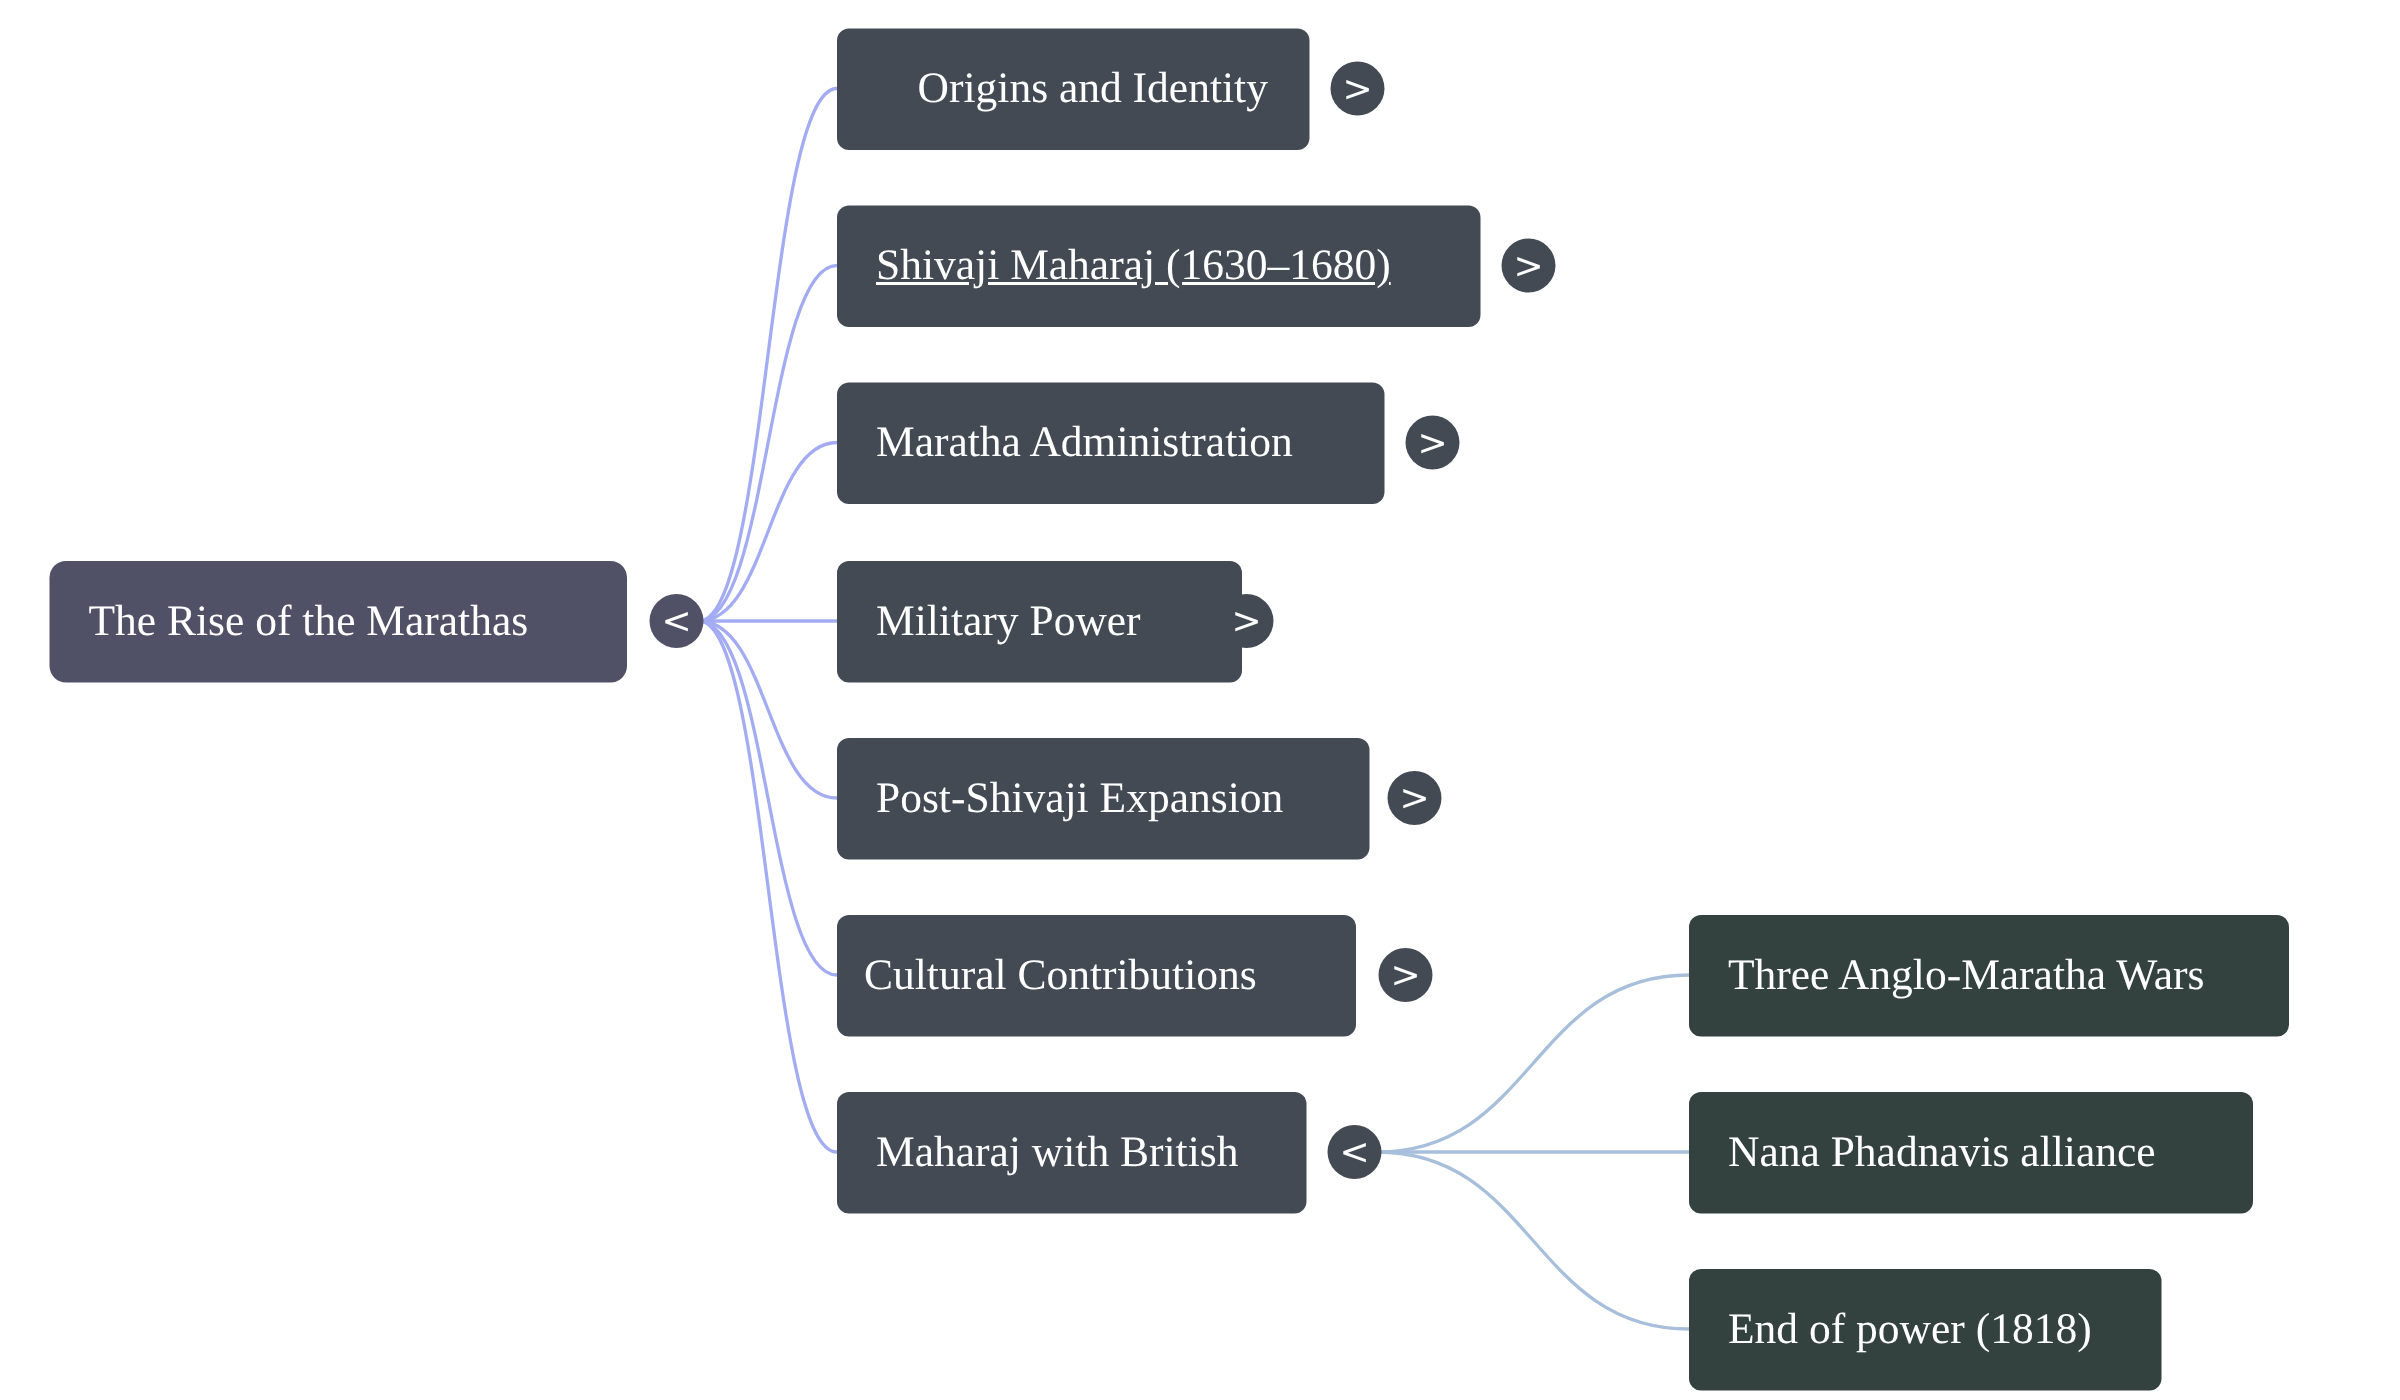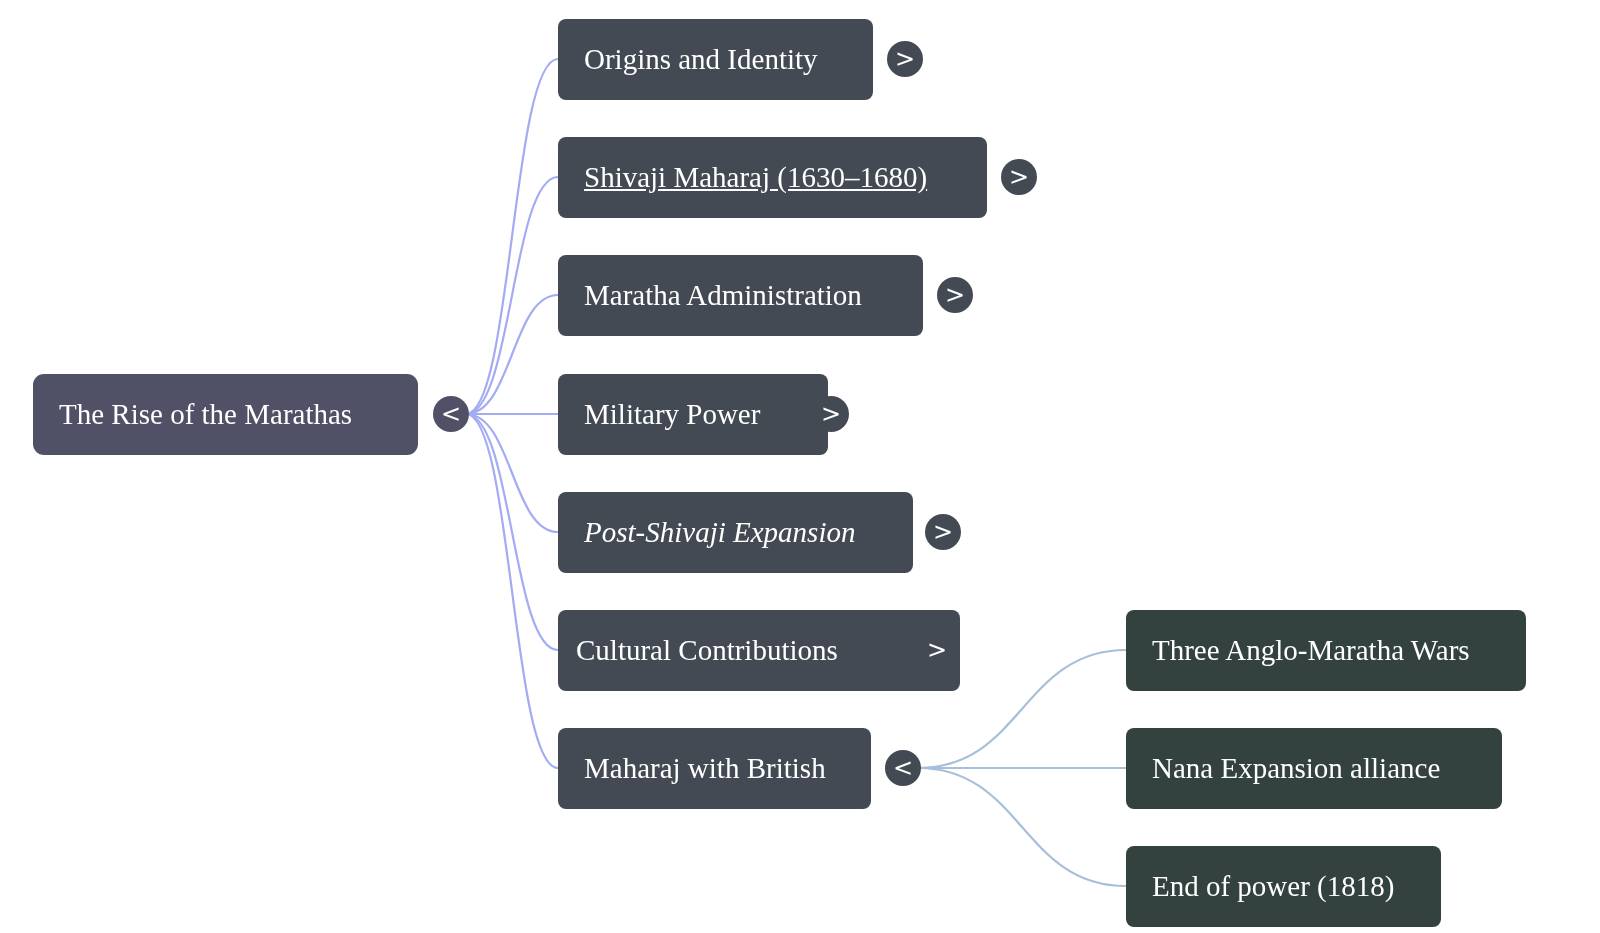--- a/index.html
+++ b/index.html
@@ -26,56 +26,56 @@
     <path d="M918,768 C1022,768 1022,650 1126,650" fill="none" stroke="#a7bfdb" stroke-width="2.2"></path>
     <path d="M918,768 C1022,768 1022,768 1126,768" fill="none" stroke="#a7bfdb" stroke-width="2.2"></path>
     <path d="M918,768 C1022,768 1022,886 1126,886" fill="none" stroke="#a7bfdb" stroke-width="2.2"></path>
   </svg>
 
 <div class="node root" style="left:33px; top:374px; width:385px;border-radius:11px;">
   <span>The Rise of the Marathas</span>
 </div>
 <div class="toggle root-t" style="left:451px; top:414px;">&lt;</div>
 
-<div class="node l1" style="left:558px; top:19px; width:315px;">
+<div class="node l1" style="left:558px; top:19px; width:315px;justify-content:center;">
   <span>Origins and Identity</span>
 </div>
 <div class="toggle" style="left:905px; top:59px;">&gt;</div>
 
 <div class="node l1" style="left:558px; top:137px; width:429px;text-decoration:underline;">
   <span>Shivaji Maharaj (1630–1680)</span>
 </div>
 <div class="toggle" style="left:1019px; top:177px;">&gt;</div>
 
 <div class="node l1" style="left:558px; top:255px; width:365px;">
   <span>Maratha Administration</span>
 </div>
 <div class="toggle" style="left:955px; top:295px;">&gt;</div>
 
 <div class="node l1" style="left:558px; top:374px; width:270px;">
   <span>Military Power</span>
 </div>
 <div class="toggle" style="left:831px; top:414px;">&gt;</div>
 
-<div class="node l1" style="left:558px; top:492px; width:355px;font-style:italic;">
+<div class="node l1" style="left:558px; top:492px; width:355px;">
   <span>Post-Shivaji Expansion</span>
 </div>
 <div class="toggle" style="left:943px; top:532px;">&gt;</div>
 
-<div class="node l1" style="left:558px; top:610px; width:402px;padding-left:18px;">
+<div class="node l1" style="left:558px; top:610px; width:346px;padding-left:18px;">
   <span>Cultural Contributions</span>
 </div>
 <div class="toggle" style="left:937px; top:650px;">&gt;</div>
 
 <div class="node l1" style="left:558px; top:728px; width:313px;">
   <span>Maharaj with British</span>
 </div>
 <div class="toggle" style="left:903px; top:768px;">&lt;</div>
 
 <div class="node l2" style="left:1126px; top:610px; width:400px;">
   <span>Three Anglo-Maratha Wars</span>
 </div>
 <div class="node l2" style="left:1126px; top:728px; width:376px;">
-  <span>Nana Expansion alliance</span>
+  <span>Nana Phadnavis alliance</span>
 </div>
 <div class="node l2" style="left:1126px; top:846px; width:315px;">
   <span>End of power (1818)</span>
 </div>
 
 </body></html>

